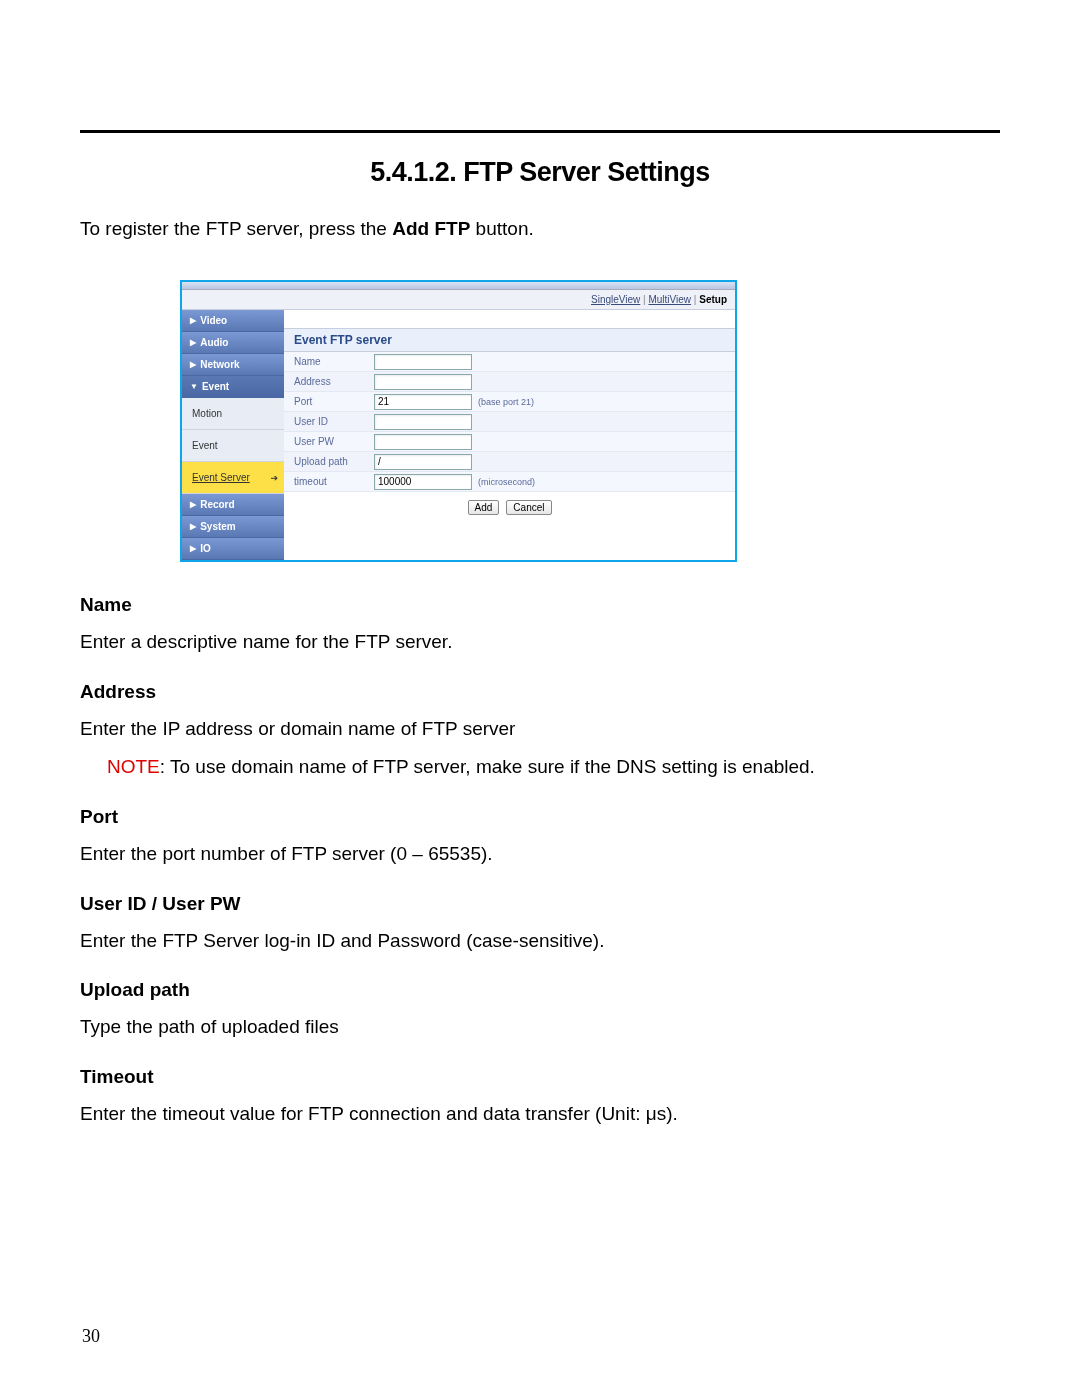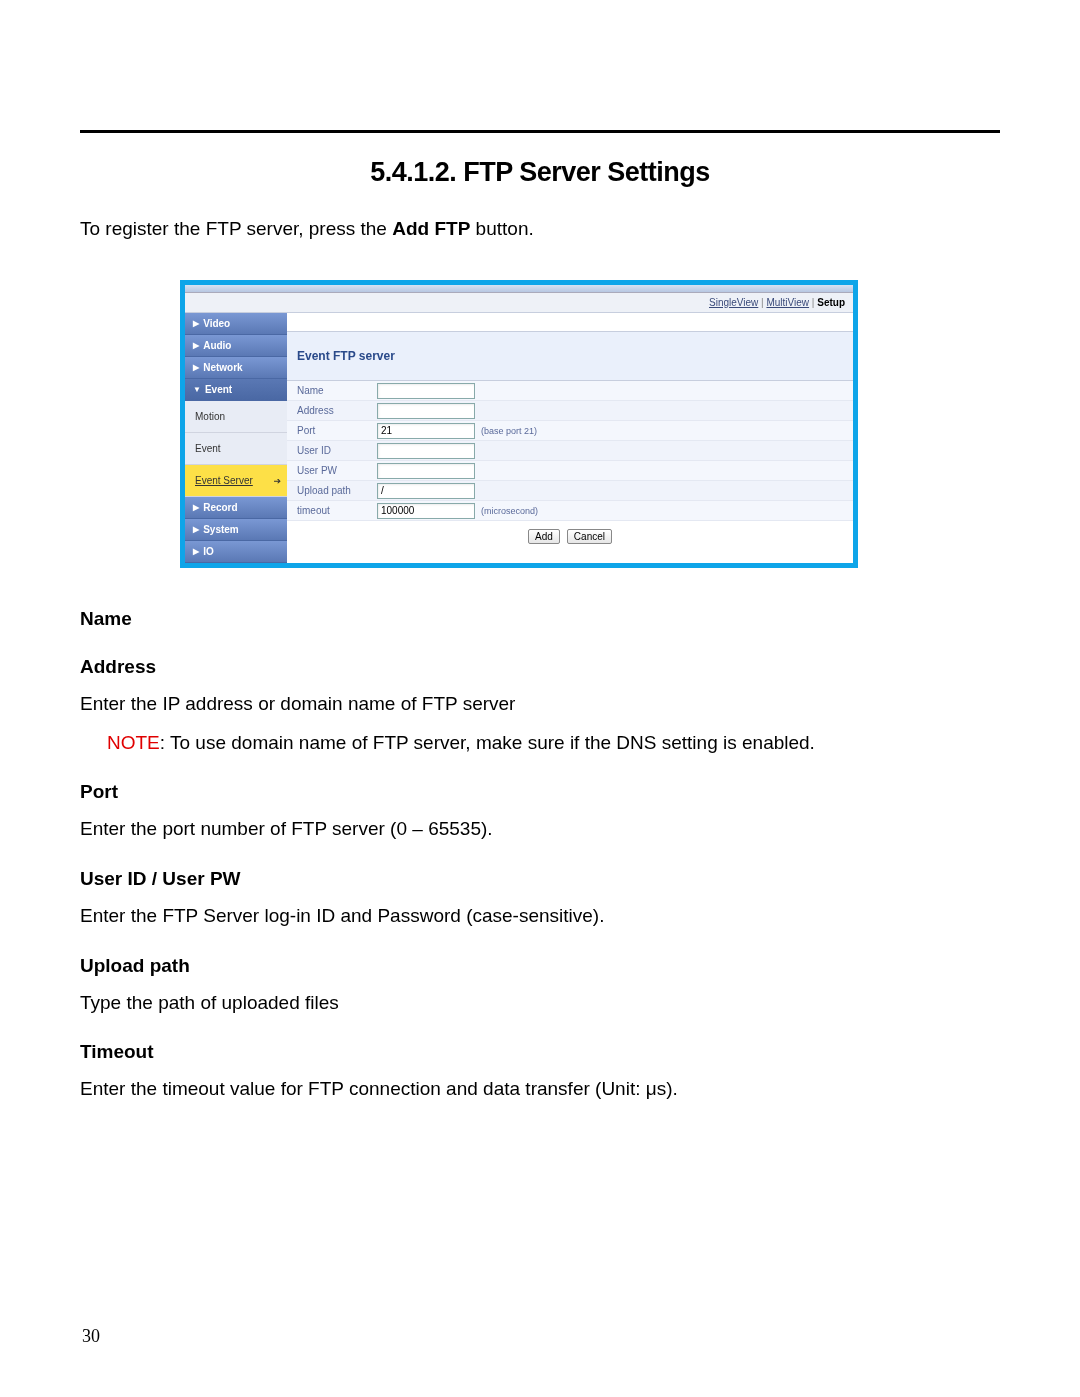--- a/index.html
+++ b/index.html
@@ -27,26 +27,26 @@
     text-align: center;
   }
   .intro {
     font-size: 19px;
     margin-bottom: 40px;
   }
   .intro b { font-weight: bold; }
 
   
   .embed {
-    margin: 0 auto 40px 100px;
-    width: 678px;
+    margin: 0 auto 32px 100px;
+    width: 557px;
     font-family: Arial, sans-serif;
     font-size: 11px;
     color: #3a3a3a;
-    border: 5px solid #0ea5e9;
+    border: 2px solid #0ea5e9;
     background: #fff;
   }
   .embed-topbar {
     height: 8px;
     background: linear-gradient(#d8e2f2,#b7c7e2);
     border-bottom: 1px solid #aab;
   }
   .embed-links {
     text-align: right;
     padding: 4px 8px;
@@ -106,21 +106,21 @@
   .tri { font-size: 8px; display:inline-block; }
 
   .content {
     flex: 1;
     background: #fff;
   }
   .content-header {
     background: #eaf0fb;
     border-bottom: 1px solid #c7cede;
     border-top: 1px solid #c7cede;
-    padding: 17px 10px;
+    padding: 4px 10px;
     font-size: 12px;
     font-weight: bold;
     color: #2a4a8a;
     margin-top: 18px;
   }
   .form-row {
     display: flex;
     align-items: center;
     border-bottom: 1px solid #e4e8f2;
     background: #f4f7fd;
@@ -271,20 +271,21 @@
         <div class="button-row">
           <button class="btn">Add</button>
           <button class="btn">Cancel</button>
         </div>
       </div>
     </div>
   </div>
 
   <div class="field-block">
     <div class="field-title">Name</div>
+    <div class="field-text">Enter a descriptive name for the FTP server.</div>
 
     <div class="field-title">Address</div>
     <div class="field-text">Enter the IP address or domain name of FTP server</div>
     <div class="field-text"><span class="note-red">NOTE</span><span>: To use domain name of FTP server, make sure if the DNS setting is enabled.</span></div>
 
     <div class="field-title">Port</div>
     <div class="field-text">Enter the port number of FTP server (0 – 65535).</div>
 
     <div class="field-title">User ID / User PW</div>
     <div class="field-text">Enter the FTP Server log-in ID and Password (case-sensitive).</div>

